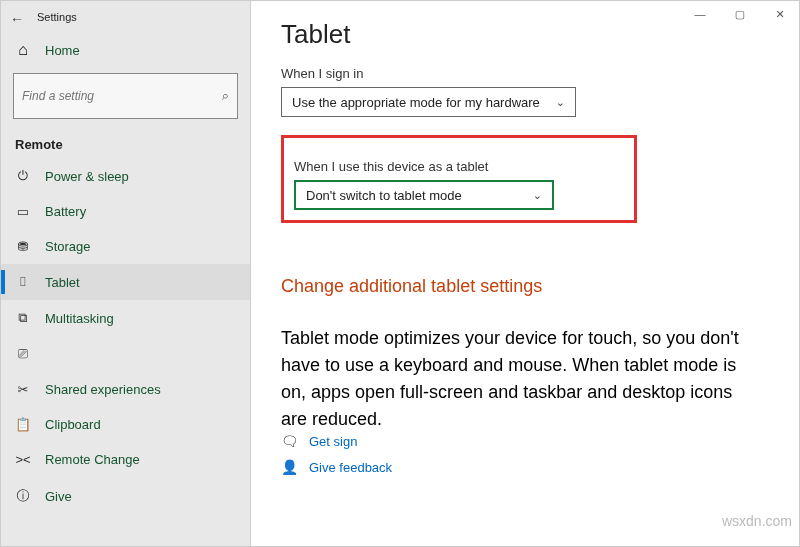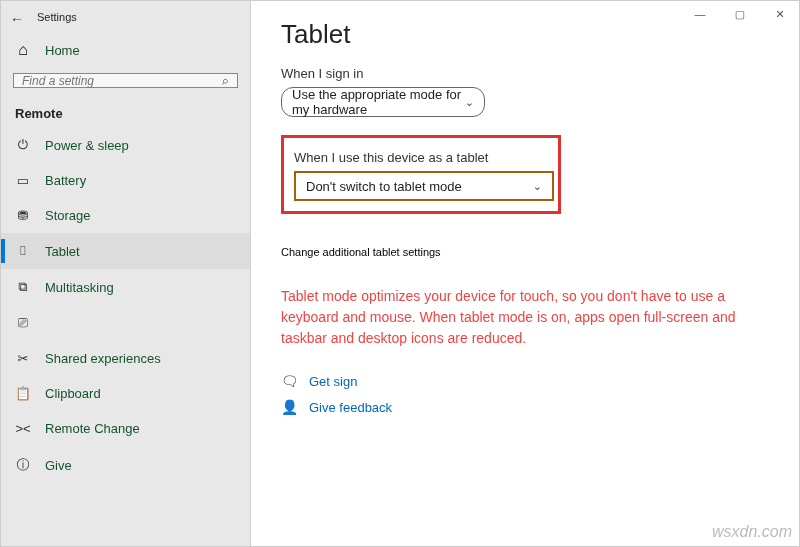--- a/index.html
+++ b/index.html
@@ -7,44 +7,44 @@
     .window { display: flex; height: 547px; border: 1px solid #ccc; }
     .sidebar { width: 250px; background: #e8e8e8; display: flex; flex-direction: column; border-right: 1px solid #d0d0d0; }
     .titlebar { display: flex; align-items: center; height: 32px; padding: 0 8px; font-size: 12px; color: #222; }
     .back-arrow { width: 16px; text-align: center; margin-right: 12px; font-size: 14px; color: #333; cursor: pointer; }
     .app-title { font-size: 11px; }
     .wincontrols { position: absolute; top: 0; right: 0; display: flex; }
     .wincontrols div { width: 40px; height: 28px; display: flex; align-items: center; justify-content: center; color: #555; font-size: 11px; cursor: pointer; }
     .home-row { display: flex; align-items: center; padding: 8px 14px; gap: 14px; cursor: pointer; }
     .home-row .icon { width: 16px; text-align: center; }
     .home-row span.label, .nav-item span.label { font-size: 13px; color: #14532d; }
-    .search-box { margin: 6px 12px 10px 12px; border: 1px solid #888; background: #f7f7f7; height: 15px; display: flex; align-items: center; padding: 0 8px; }
+    .search-box { margin: 6px 12px 10px 12px; border: 1px solid #888; background: #f7f7f7; height: 46px; display: flex; align-items: center; padding: 0 8px; }
     .search-box input { flex: 1; border: none; background: transparent; outline: none; font-size: 12px; font-style: italic; color: #666; }
     .search-box .sicon { color: #555; font-size: 13px; }
     .section-head { padding: 8px 14px 6px 14px; font-size: 13px; font-weight: 600; color: #222; }
     .nav { flex: 1; overflow: hidden; }
     .nav-item { display: flex; align-items: center; padding: 10px 14px; gap: 14px; cursor: pointer; position: relative; }
     .nav-item .icon { width: 16px; text-align: center; font-size: 13px; color: #333; }
     .nav-item.active::before { content: ""; position: absolute; left: 0; top: 6px; bottom: 6px; width: 4px; background: #0078d4; }
     .nav-item.active { background: #dcdcdc; }
     .main { flex: 1; background: #fff; padding: 18px 30px; overflow: hidden; }
     h1 { font-size: 26px; font-weight: 400; color: #222; margin-bottom: 16px; }
     .setting-label { font-size: 13px; color: #333; margin-bottom: 6px; }
     .select-box { border: 1px solid #666; height: 30px; display: flex; align-items: center; justify-content: space-between; padding: 0 10px; font-size: 13px; color: #222; cursor: pointer; background: #fff; }
     .select-box .chev { font-size: 11px; color: #444; }
-    .select1 { width: 204px; margin-bottom: 18px; border-radius: 12px; }
-    .link { color: #000000; font-size: 11px; cursor: pointer; margin-bottom: 28px; display: inline-block; }
-    .highlight-box { border: 3px solid #e03030; padding: 12px 10px 10px 10px; margin-bottom: 28px; width: 280px; }
-    .highlight-box .select-box { width: 260px; border: 2px solid #a16207; }
+    .select1 { width: 295px; margin-bottom: 18px; }
+    .link { color: #c2410c; font-size: 18px; cursor: pointer; margin-bottom: 28px; display: inline-block; margin-top: 41px; }
+    .highlight-box { border: 3px solid #e03030; padding: 21px 10px 10px 10px; margin-bottom: 12px; width: 356px; }
+    .highlight-box .select-box { width: 260px; border: 2px solid #15803d; }
     h2 { font-size: 19px; font-weight: 400; color: #222; margin-bottom: 8px; }
-    .desc { font-size: 14px; color: #ef4444; line-height: 1.5; margin-bottom: 24px; max-width: 470px; }
+    .desc { font-size: 18px; color: #000000; line-height: 1.5; max-width: 470px; }
     .help-row { display: flex; align-items: center; gap: 12px; margin-bottom: 10px; font-size: 13px; }
     .help-row .hicon { width: 16px; color: #333; font-size: 14px; }
     .help-row .hlink { color: #0067c0; cursor: pointer; }
-    .watermark { position: absolute; bottom: 6px; right: 8px; font-size: 16px; color: #bbb; font-style: italic; }
+    .watermark { position: absolute; bottom: 18px; right: 8px; font-size: 14px; color: #bbb; }
   </style>
 </head>
 <body>
 
 <div class="window">
   <div class="sidebar">
     <div class="titlebar">
       <div class="back-arrow">←</div>
       <div class="app-title">Settings</div>
     </div>

